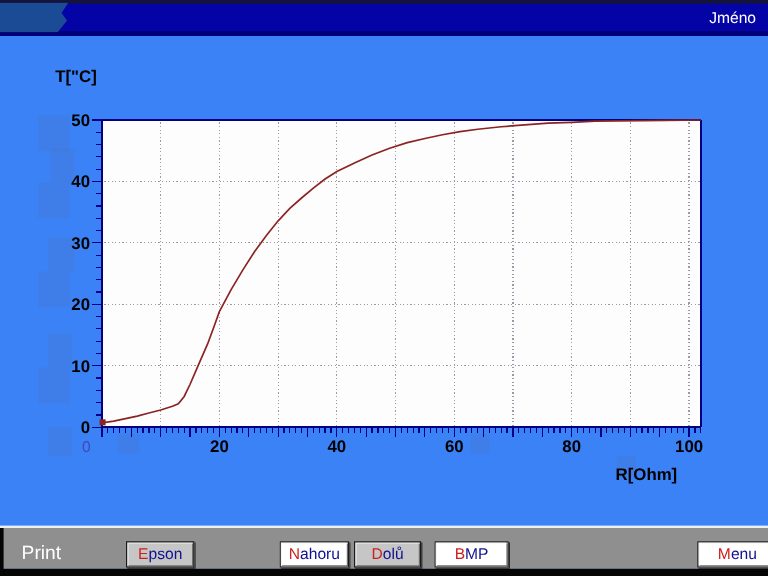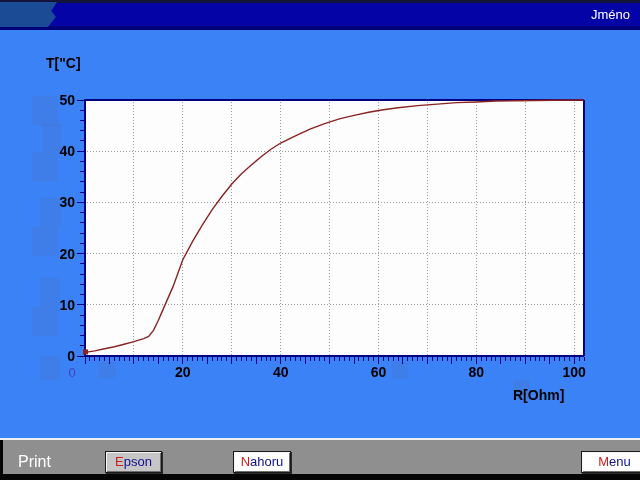--- a/index.html
+++ b/index.html
@@ -238,17 +238,19 @@
   <div id="footer-bar"></div>
   <div id="footer-left-edge"></div>
   <div id="footer-strip"></div>
   <div id="print-label">Print</div>
 
   <button class="fbtn face-gray b-epson"><span class="hot">E</span><span class="rest">pson</span></button>
 
 
   <button class="fbtn face-white b-nahoru"><span class="hot">N</span><span class="rest">ahoru</span></button>
 
-
+  <button class="fbtn face-gray b-dolu"><span class="hot">D</span><span class="rest">olů</span></button>
+
+  <button class="fbtn face-white b-bmp"><span class="hot">B</span><span class="rest">MP</span></button>
 
   <button class="fbtn face-white b-menu"><span class="hot">M</span><span class="rest">enu</span></button>
 
 </div>
 
 </body></html>

